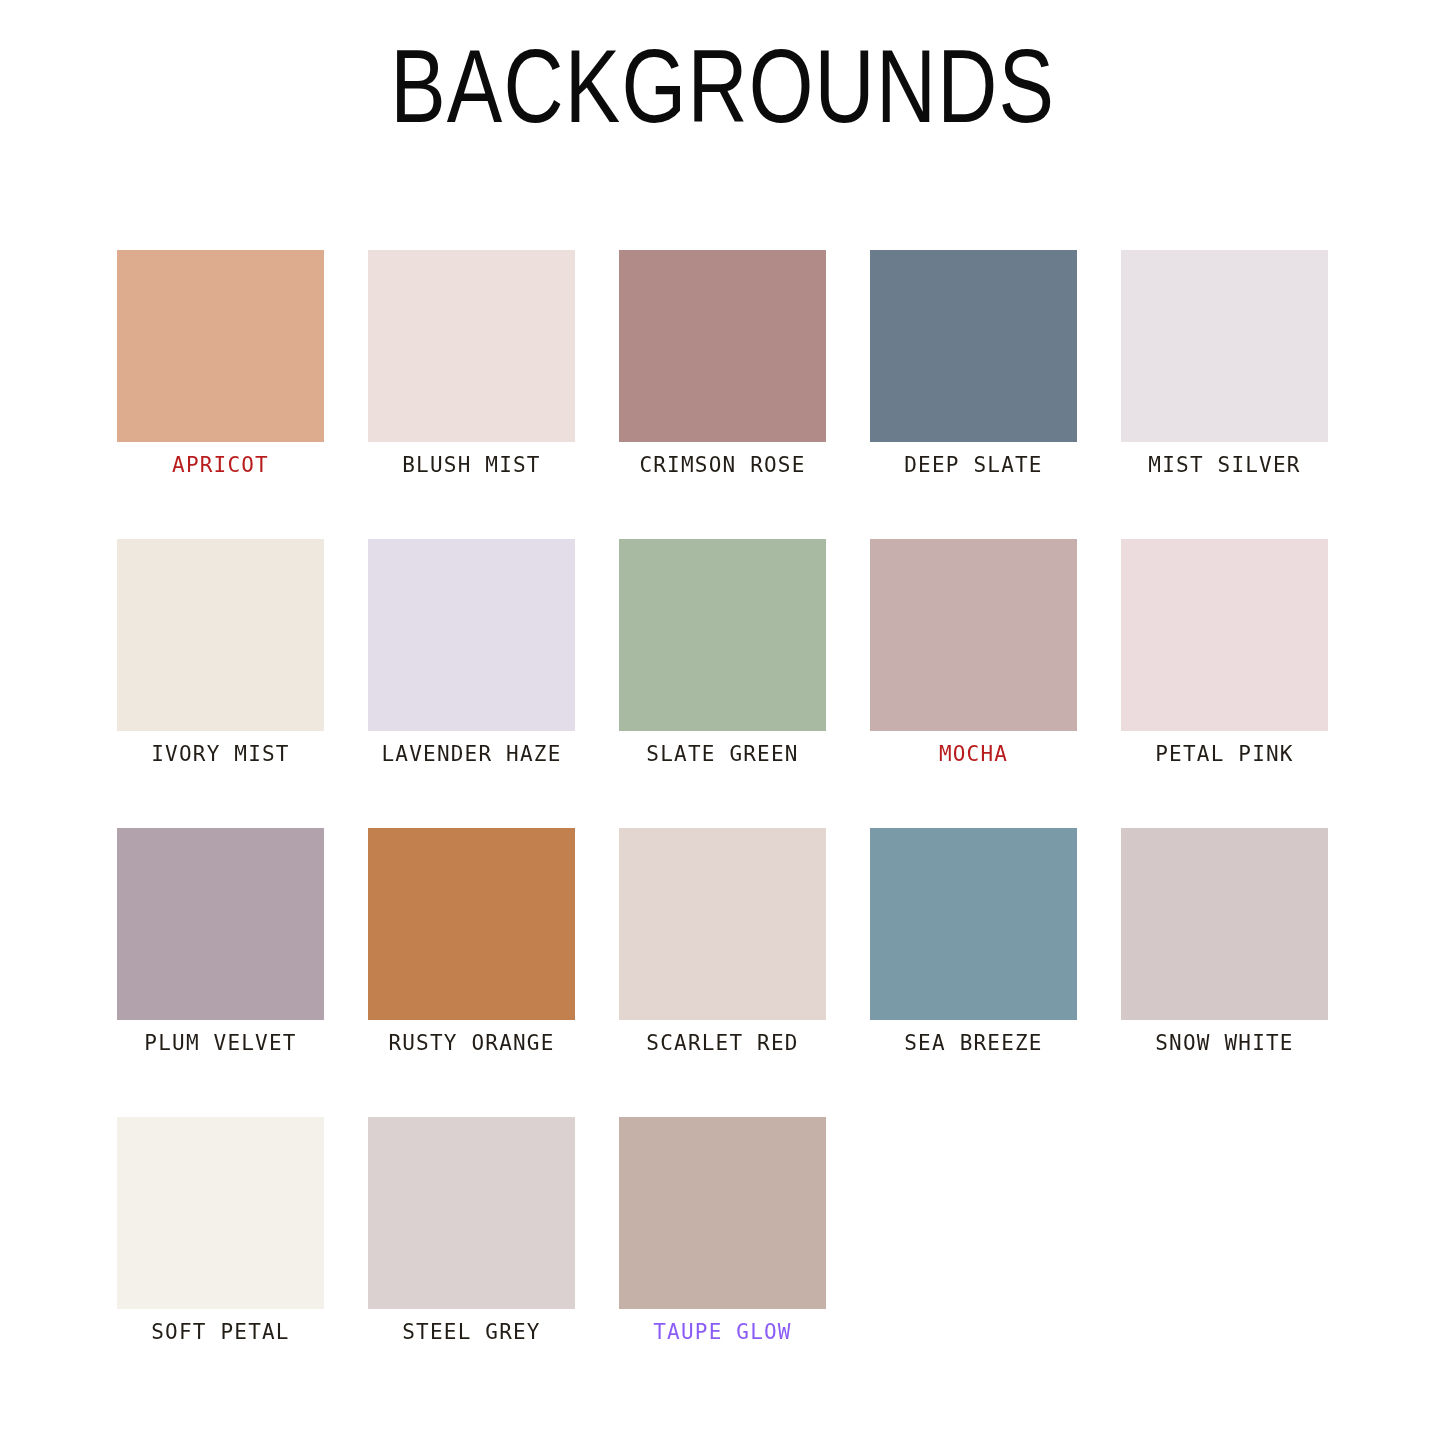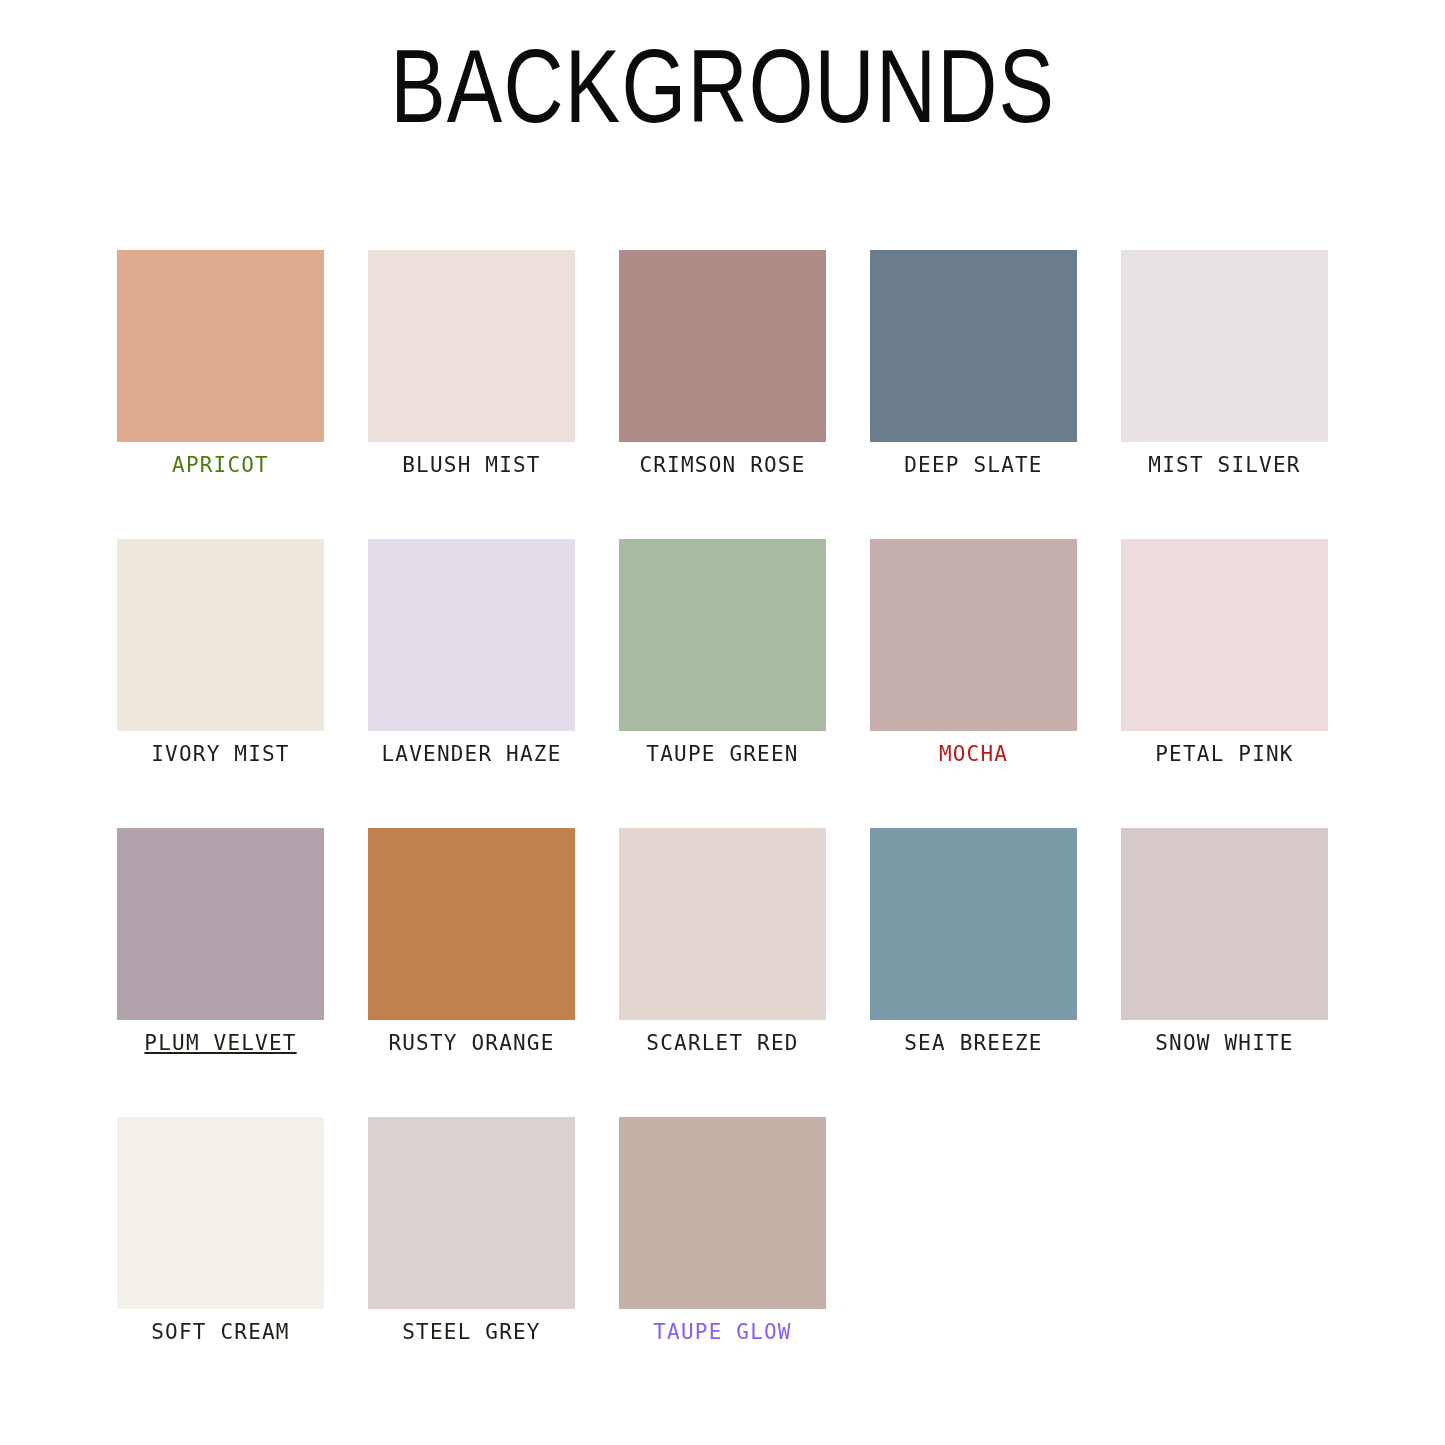--- a/index.html
+++ b/index.html
@@ -87,21 +87,21 @@
 
 <div class="poster" style="background: rgb(255, 255, 255);">
 
   <div class="title-wrap">
     <div class="poster-title" style="color: rgb(11, 11, 11);">BACKGROUNDS</div>
   </div>
 
   <div class="swatch-grid">
       <div class="swatch-cell">
         <div class="swatch-chip" style="background-color: rgb(221, 172, 142);"></div>
-        <div class="swatch-label" style="color: #4d7c0f;">APRICOT</div>
+        <div class="swatch-label" style="color: #b91c1c;">APRICOT</div>
       </div>
       <div class="swatch-cell">
         <div class="swatch-chip" style="background-color: rgb(237, 224, 220);"></div>
         <div class="swatch-label" style="color: rgb(34, 29, 22);">BLUSH MIST</div>
       </div>
       <div class="swatch-cell">
         <div class="swatch-chip" style="background-color: rgb(176, 139, 136);"></div>
         <div class="swatch-label" style="color: rgb(34, 29, 22);">CRIMSON ROSE</div>
       </div>
       <div class="swatch-cell">
@@ -115,53 +115,53 @@
       <div class="swatch-cell">
         <div class="swatch-chip" style="background-color: rgb(239, 232, 223);"></div>
         <div class="swatch-label" style="color: rgb(34, 29, 22);">IVORY MIST</div>
       </div>
       <div class="swatch-cell">
         <div class="swatch-chip" style="background-color: rgb(227, 220, 233);"></div>
         <div class="swatch-label" style="color: rgb(34, 29, 22);">LAVENDER HAZE</div>
       </div>
       <div class="swatch-cell">
         <div class="swatch-chip" style="background-color: rgb(169, 186, 162);"></div>
-        <div class="swatch-label" style="color: rgb(34, 29, 22);">TAUPE GREEN</div>
+        <div class="swatch-label" style="color: rgb(34, 29, 22);">SLATE GREEN</div>
       </div>
       <div class="swatch-cell">
         <div class="swatch-chip" style="background-color: rgb(198, 175, 172);"></div>
         <div class="swatch-label" style="color: #b91c1c;">MOCHA</div>
       </div>
       <div class="swatch-cell">
         <div class="swatch-chip" style="background-color: rgb(237, 220, 222);"></div>
         <div class="swatch-label" style="color: rgb(34, 29, 22);">PETAL PINK</div>
       </div>
       <div class="swatch-cell">
         <div class="swatch-chip" style="background-color: rgb(178, 162, 172);"></div>
-        <div class="swatch-label" style="color: rgb(34, 29, 22); text-decoration: underline;">PLUM VELVET</div>
+        <div class="swatch-label" style="color: rgb(34, 29, 22);">PLUM VELVET</div>
       </div>
       <div class="swatch-cell">
         <div class="swatch-chip" style="background-color: rgb(193, 128, 78);"></div>
         <div class="swatch-label" style="color: rgb(34, 29, 22);">RUSTY ORANGE</div>
       </div>
       <div class="swatch-cell">
         <div class="swatch-chip" style="background-color: rgb(227, 213, 208);"></div>
         <div class="swatch-label" style="color: rgb(34, 29, 22);">SCARLET RED</div>
       </div>
       <div class="swatch-cell">
         <div class="swatch-chip" style="background-color: rgb(123, 154, 168);"></div>
         <div class="swatch-label" style="color: rgb(34, 29, 22);">SEA BREEZE</div>
       </div>
       <div class="swatch-cell">
         <div class="swatch-chip" style="background-color: rgb(213, 200, 201);"></div>
         <div class="swatch-label" style="color: rgb(34, 29, 22);">SNOW WHITE</div>
       </div>
       <div class="swatch-cell">
         <div class="swatch-chip" style="background-color: rgb(244, 241, 235);"></div>
-        <div class="swatch-label" style="color: rgb(34, 29, 22);">SOFT CREAM</div>
+        <div class="swatch-label" style="color: rgb(34, 29, 22);">SOFT PETAL</div>
       </div>
       <div class="swatch-cell">
         <div class="swatch-chip" style="background-color: rgb(220, 209, 209);"></div>
         <div class="swatch-label" style="color: rgb(34, 29, 22);">STEEL GREY</div>
       </div>
       <div class="swatch-cell">
         <div class="swatch-chip" style="background-color: rgb(198, 177, 168);"></div>
         <div class="swatch-label" style="color: #8b5cf6;">TAUPE GLOW</div>
       </div>
     </div>

